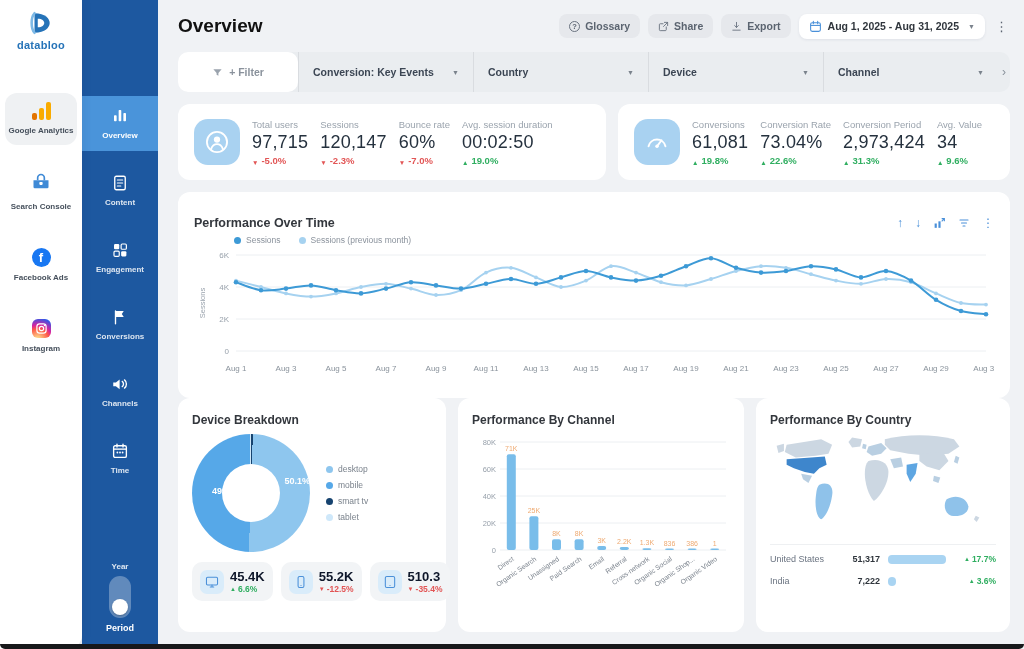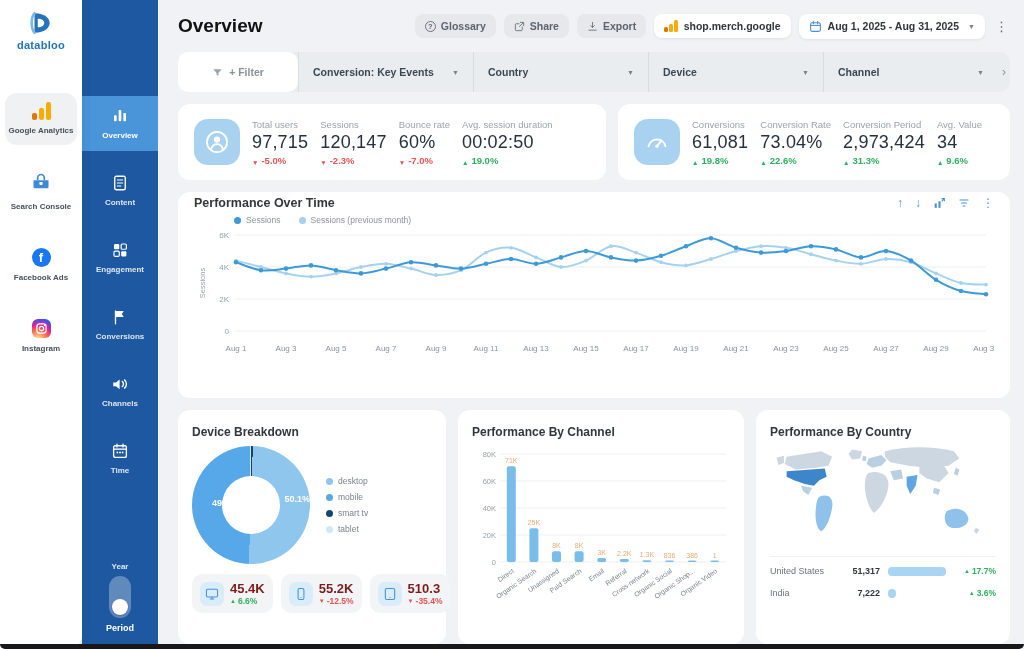--- a/index.html
+++ b/index.html
@@ -70,49 +70,49 @@
   .kpi-card.c2{ flex:1;}
   .kpi-icon{ width:46px; height:46px; border-radius:14px; background:#a9d2f1; display:flex;
     align-items:center; justify-content:center; flex:0 0 auto;}
   .metric{ display:flex; flex-direction:column; gap:2px;}
   .m-label{ font-size:9.5px; color:#9aa3ad; white-space:nowrap;}
   .m-value{ font-size:18px; color:#25313e; font-weight:500; letter-spacing:.2px; white-space:nowrap;}
   .m-delta{ font-size:9.5px; font-weight:700; display:flex; align-items:flex-end; gap:3px;}
   .m-delta .tri{ font-size:6.5px;}
   .up{ color:#2fae60;} .down{ color:#e25555;}
   
-  .line-card{ margin-top:12px; background:#fff; border-radius:12px; padding:4px 16px; height:206px;}
+  .line-card{ margin-top:12px; background:#fff; border-radius:12px; padding:24px 16px; height:206px;}
   .card-head{ display:flex; align-items:center;}
   .card-title{ font-size:12.5px; font-weight:700; color:#33373d;}
   .tools{ margin-left:auto; display:flex; align-items:center; gap:12px; color:#4a90d9;}
   .tool{ font-size:12px; cursor:pointer; line-height:1; display:flex; align-items:center;}
   .legend-row{ margin:5px 0 0 40px; display:flex; gap:18px; align-items:center;
     font-size:8.5px; color:#8a929c;}
   .legend-item{ display:flex; align-items:center; gap:5px;}
   .ldot{ width:7px; height:7px; border-radius:50%;}
   
-  .bottom{ margin-top:12px; display:flex; gap:12px; height:234px;}
+  .bottom{ display:flex; gap:12px; height:234px;}
   .b-card{ background:#fff; border-radius:12px; padding:12px 14px;}
   .b-card .card-title{ font-size:12px;}
   .device-card{ width:268px;}
   .channel-card{ flex:1;}
   .country-card{ width:254px;}
   .donut-wrap{ margin-top:6px; display:flex; align-items:center;}
   .donut{ position:relative; width:118px; height:118px; border-radius:50%; flex:0 0 auto;}
   .donut::after{ content:""; position:absolute; inset:30px; border-radius:50%; background:#fff;}
   .donut-label{ position:absolute; font-size:9px; font-weight:700; color:#fff; z-index:1;}
-  .dl-left{ left:20px; top:52px;} .dl-right{ right:0px; top:48px;}
+  .dl-left{ left:20px; top:52px;} .dl-right{ right:0px; top:42px;}
   .device-legend{ margin-left:16px; display:flex; flex-direction:column; gap:6px;
     font-size:8.5px; color:#7a828c;}
   .chips{ margin-top:10px; display:flex; gap:8px;}
   .chip{ flex:1; background:#f2f4f6; border-radius:10px; padding:7px 8px; display:flex;
     align-items:center; gap:6px;}
   .chip-icon{ width:24px; height:24px; border-radius:7px; background:#d9ecfa; display:flex;
     align-items:center; justify-content:center; flex:0 0 auto;}
-  .chip-val{ font-size:13px; font-weight:600; color:#7f1d1d;}
+  .chip-val{ font-size:13px; font-weight:600; color:#0f172a;}
   .chip-delta{ font-size:8.5px; font-weight:700; display:flex; align-items:center; gap:2px;}
   .chip-delta .tri{ font-size:6px;}
   .country-rows{ margin-top:8px; border-top:1px solid #eef0f2; padding-top:7px;
     display:flex; flex-direction:column; gap:8px;}
   .c-row{ display:flex; align-items:center; height:14px;}
   .c-name{ width:72px; font-size:9px; color:#6a7380;}
   .c-val{ width:38px; text-align:right; font-size:9px; color:#30363d; font-weight:600;}
   .c-barwrap{ flex:1; margin:0 8px; height:9px; display:flex; align-items:center;}
   .c-bar{ height:9px; border-radius:4px; background:#a9d4f2;}
   .c-delta{ width:42px; text-align:right; font-size:8.5px; font-weight:700; display:flex;
@@ -250,28 +250,20 @@
         </svg>
         <span>Share</span>
       </button>
       <button class="hbtn">
         <svg width="11" height="11" viewBox="0 0 24 24">
           <path d="M12 3v11M8 10l4 4 4-4" stroke="#6a7380" stroke-width="2" fill="none" stroke-linecap="round" stroke-linejoin="round"></path>
           <path d="M4 20h16" stroke="#6a7380" stroke-width="2" stroke-linecap="round"></path>
         </svg>
         <span>Export</span>
       </button>
-      <div class="white-chip">
-        <span class="mini-ga">
-          <i style="height:5px;background:#e37400"></i>
-            <i style="height:8px;background:#f9ab00"></i>
-            <i style="height:12px;background:#f9ab00"></i>
-        </span>
-        <span>shop.merch.google</span>
-      </div>
       <div class="white-chip">
         <svg width="13" height="13" viewBox="0 0 24 24">
           <rect x="3" y="5" width="18" height="16" rx="3" stroke="#4a90d9" stroke-width="2" fill="none"></rect>
           <path d="M3 10h18" stroke="#4a90d9" stroke-width="2"></path>
           <path d="M8 2.5V7M16 2.5V7" stroke="#4a90d9" stroke-width="2" stroke-linecap="round"></path>
         </svg>
         <span>Aug 1, 2025 - Aug 31, 2025</span>
         <span class="caret">▼</span>
       </div>
       <span class="more-dots">⋮</span>

